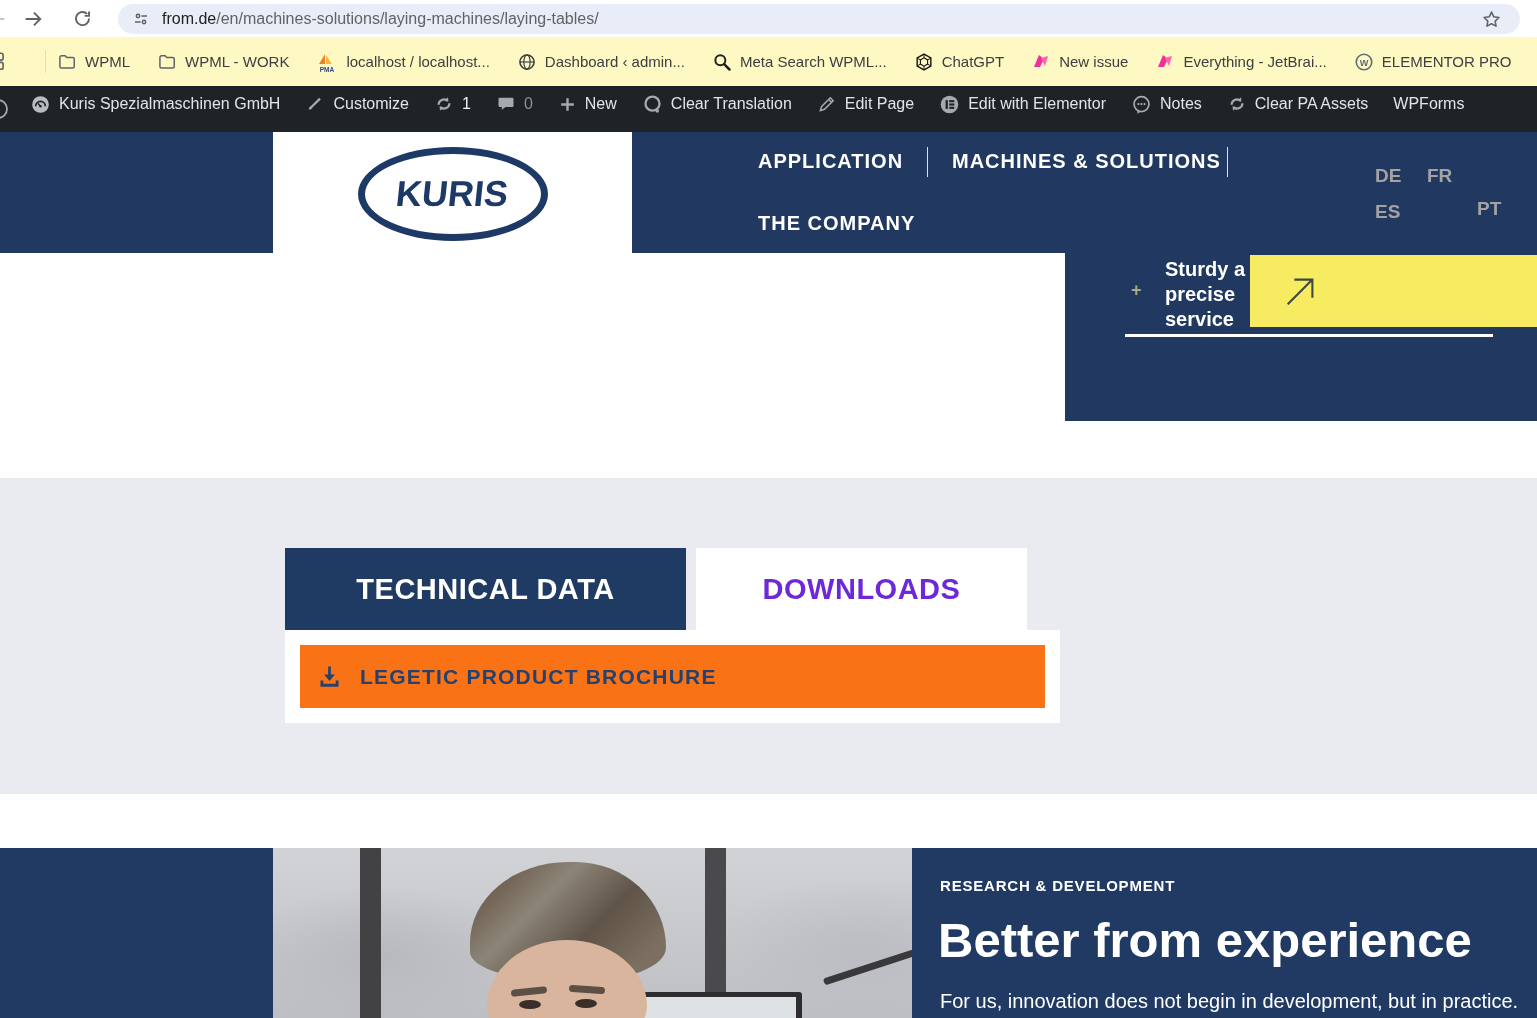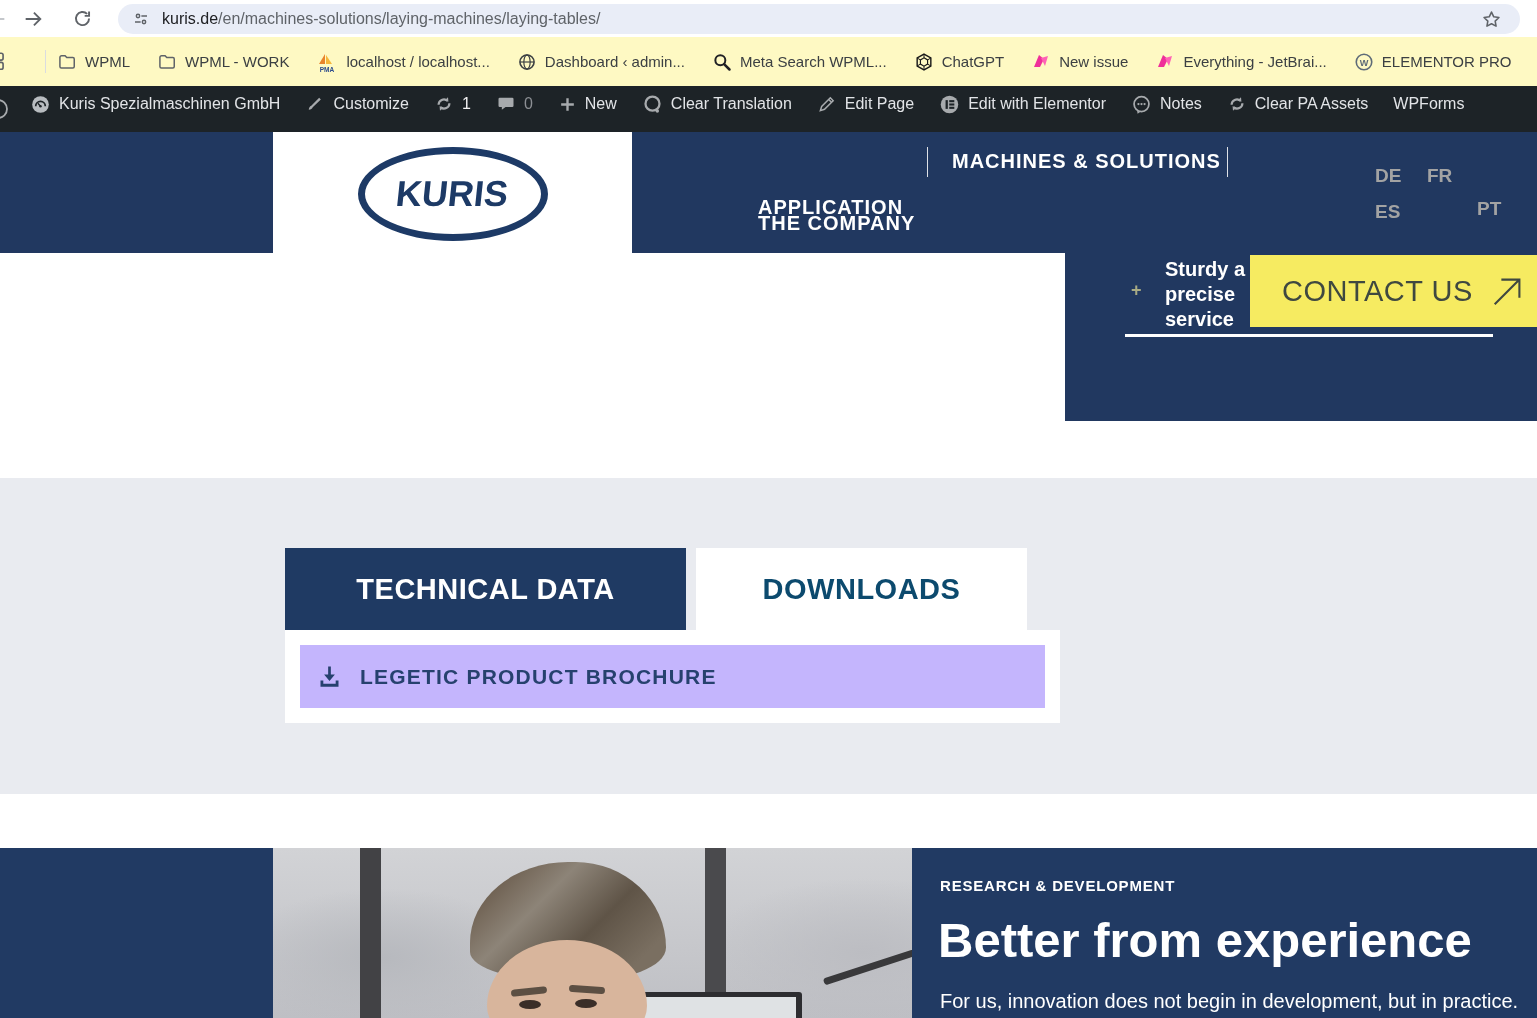--- a/index.html
+++ b/index.html
@@ -61,23 +61,23 @@
   .contact-btn{position:absolute;left:1250px;top:255px;width:312px;height:72px;background:#f6eb61;
                display:flex;align-items:center;padding-left:32px;box-sizing:border-box;gap:16px;cursor:pointer;}
   .contact-label{font-size:29px;font-weight:400;color:#3f4840;letter-spacing:.5px;white-space:nowrap;}
   .contact-arrow{color:#3f4840;}
 
   
   .gray-section{position:absolute;left:0;top:478px;width:1537px;height:316px;background:#e9ebf0;}
   .tab{position:absolute;top:70px;height:82px;display:flex;align-items:center;justify-content:center;
        font-size:29px;font-weight:bold;letter-spacing:.5px;cursor:pointer;}
   .tab-active{left:285px;width:401px;background:#1f3a63;color:#fff;}
-  .tab-inactive{left:696px;width:331px;background:#fff;color:#0c4a6e;}
+  .tab-inactive{left:696px;width:331px;background:#fff;color:#6d28d9;}
   .dl-panel{position:absolute;left:285px;top:152px;width:775px;height:93px;background:#fff;}
-  .dl-row{position:absolute;left:15px;top:15px;width:745px;height:63px;background:#c4b5fd;
+  .dl-row{position:absolute;left:15px;top:15px;width:745px;height:63px;background:#f97316;
           display:flex;align-items:center;padding-left:16px;box-sizing:border-box;gap:17px;cursor:pointer;}
   .dl-row .ic{color:#26416e;}
   .dl-label{font-size:21px;font-weight:bold;color:#26416e;letter-spacing:1.2px;}
 
   
   .bottom{position:absolute;left:0;top:848px;width:1537px;height:170px;}
   .b-navy-left{position:absolute;left:0;top:0;width:273px;height:170px;background:#213a63;}
   .photo{position:absolute;left:273px;top:0;width:639px;height:170px;overflow:hidden;
          background:linear-gradient(180deg,#d2d3d6 0%,#c6c7cb 60%,#bebfc4 100%);}
   .ph-blob1{position:absolute;left:-40px;top:40px;width:300px;height:140px;border-radius:50%;
@@ -126,21 +126,21 @@
         </svg>
     </span>
     <div class="omnibox">
       <span class="tune">
         <svg width="18" height="18" viewBox="0 0 24 24">
             <circle cx="8" cy="8" r="2.2" fill="none" stroke="currentColor" stroke-width="2"></circle>
             <path d="M12.5 8H20M4 16h7.5" fill="none" stroke="currentColor" stroke-width="2"></path>
             <circle cx="16" cy="16" r="2.2" fill="none" stroke="currentColor" stroke-width="2"></circle>
           </svg>
       </span>
-      <span class="url"><span class="host">kuris.de</span><span class="path">/en/machines-solutions/laying-machines/laying-tables/</span></span>
+      <span class="url"><span class="host">from.de</span><span class="path">/en/machines-solutions/laying-machines/laying-tables/</span></span>
       <span class="spacer"></span>
       <span class="star">
         <svg width="21" height="21" viewBox="0 0 24 24">
             <path d="M12 3.5l2.6 5.4 5.9.8-4.3 4.1 1 5.8-5.2-2.8-5.2 2.8 1-5.8L3.5 9.7l5.9-.8z" fill="none" stroke="currentColor" stroke-width="1.8" stroke-linejoin="round"></path>
           </svg>
       </span>
     </div>
   </div>
 
   <div class="bookmarks">
@@ -348,21 +348,21 @@
       </span>
     </div>
   </div>
 
   <div class="site-header">
     <div class="logo-box">
       <div class="logo-ellipse">
         <span class="logo-text">KURIS</span>
       </div>
     </div>
-    <span class="nav-item" style="left:758px;top:18px;margin-top:46px;">APPLICATION</span>
+    <span class="nav-item" style="left:758px;top:18px;">APPLICATION</span>
     <div class="nav-div" style="left:927px;top:15px;"></div>
     <span class="nav-item" style="left:952px;top:18px;">MACHINES &amp; SOLUTIONS</span>
     <div class="nav-div" style="left:1227px;top:15px;"></div>
     <span class="nav-item" style="left:758px;top:80px;">THE COMPANY</span>
     <span class="lang" style="left:1375px;top:33px;">DE</span>
     <span class="lang" style="left:1427px;top:33px;">FR</span>
     <span class="lang" style="left:1477px;top:33px;margin-top:33px;">PT</span>
     <span class="lang" style="left:1375px;top:69px;">ES</span>
   </div>
 
@@ -370,21 +370,20 @@
     <span class="hero-plus">+</span>
     <div class="hero-lines">
       <div>Sturdy a</div>
       <div>precise</div>
       <div>service</div>
     </div>
     <div class="hero-underline"></div>
   </div>
 
   <div class="contact-btn">
-    <span class="contact-label">CONTACT US</span>
     <span class="contact-arrow">
       <svg width="38" height="38" viewBox="0 0 40 40">
           <path d="M6 34L32 8M13 8h19v19" fill="none" stroke="currentColor" stroke-width="2.2"></path>
         </svg>
     </span>
   </div>
 
   <div class="gray-section">
     <div class="tab tab-active">TECHNICAL DATA</div>
     <div class="tab tab-inactive">DOWNLOADS</div>

